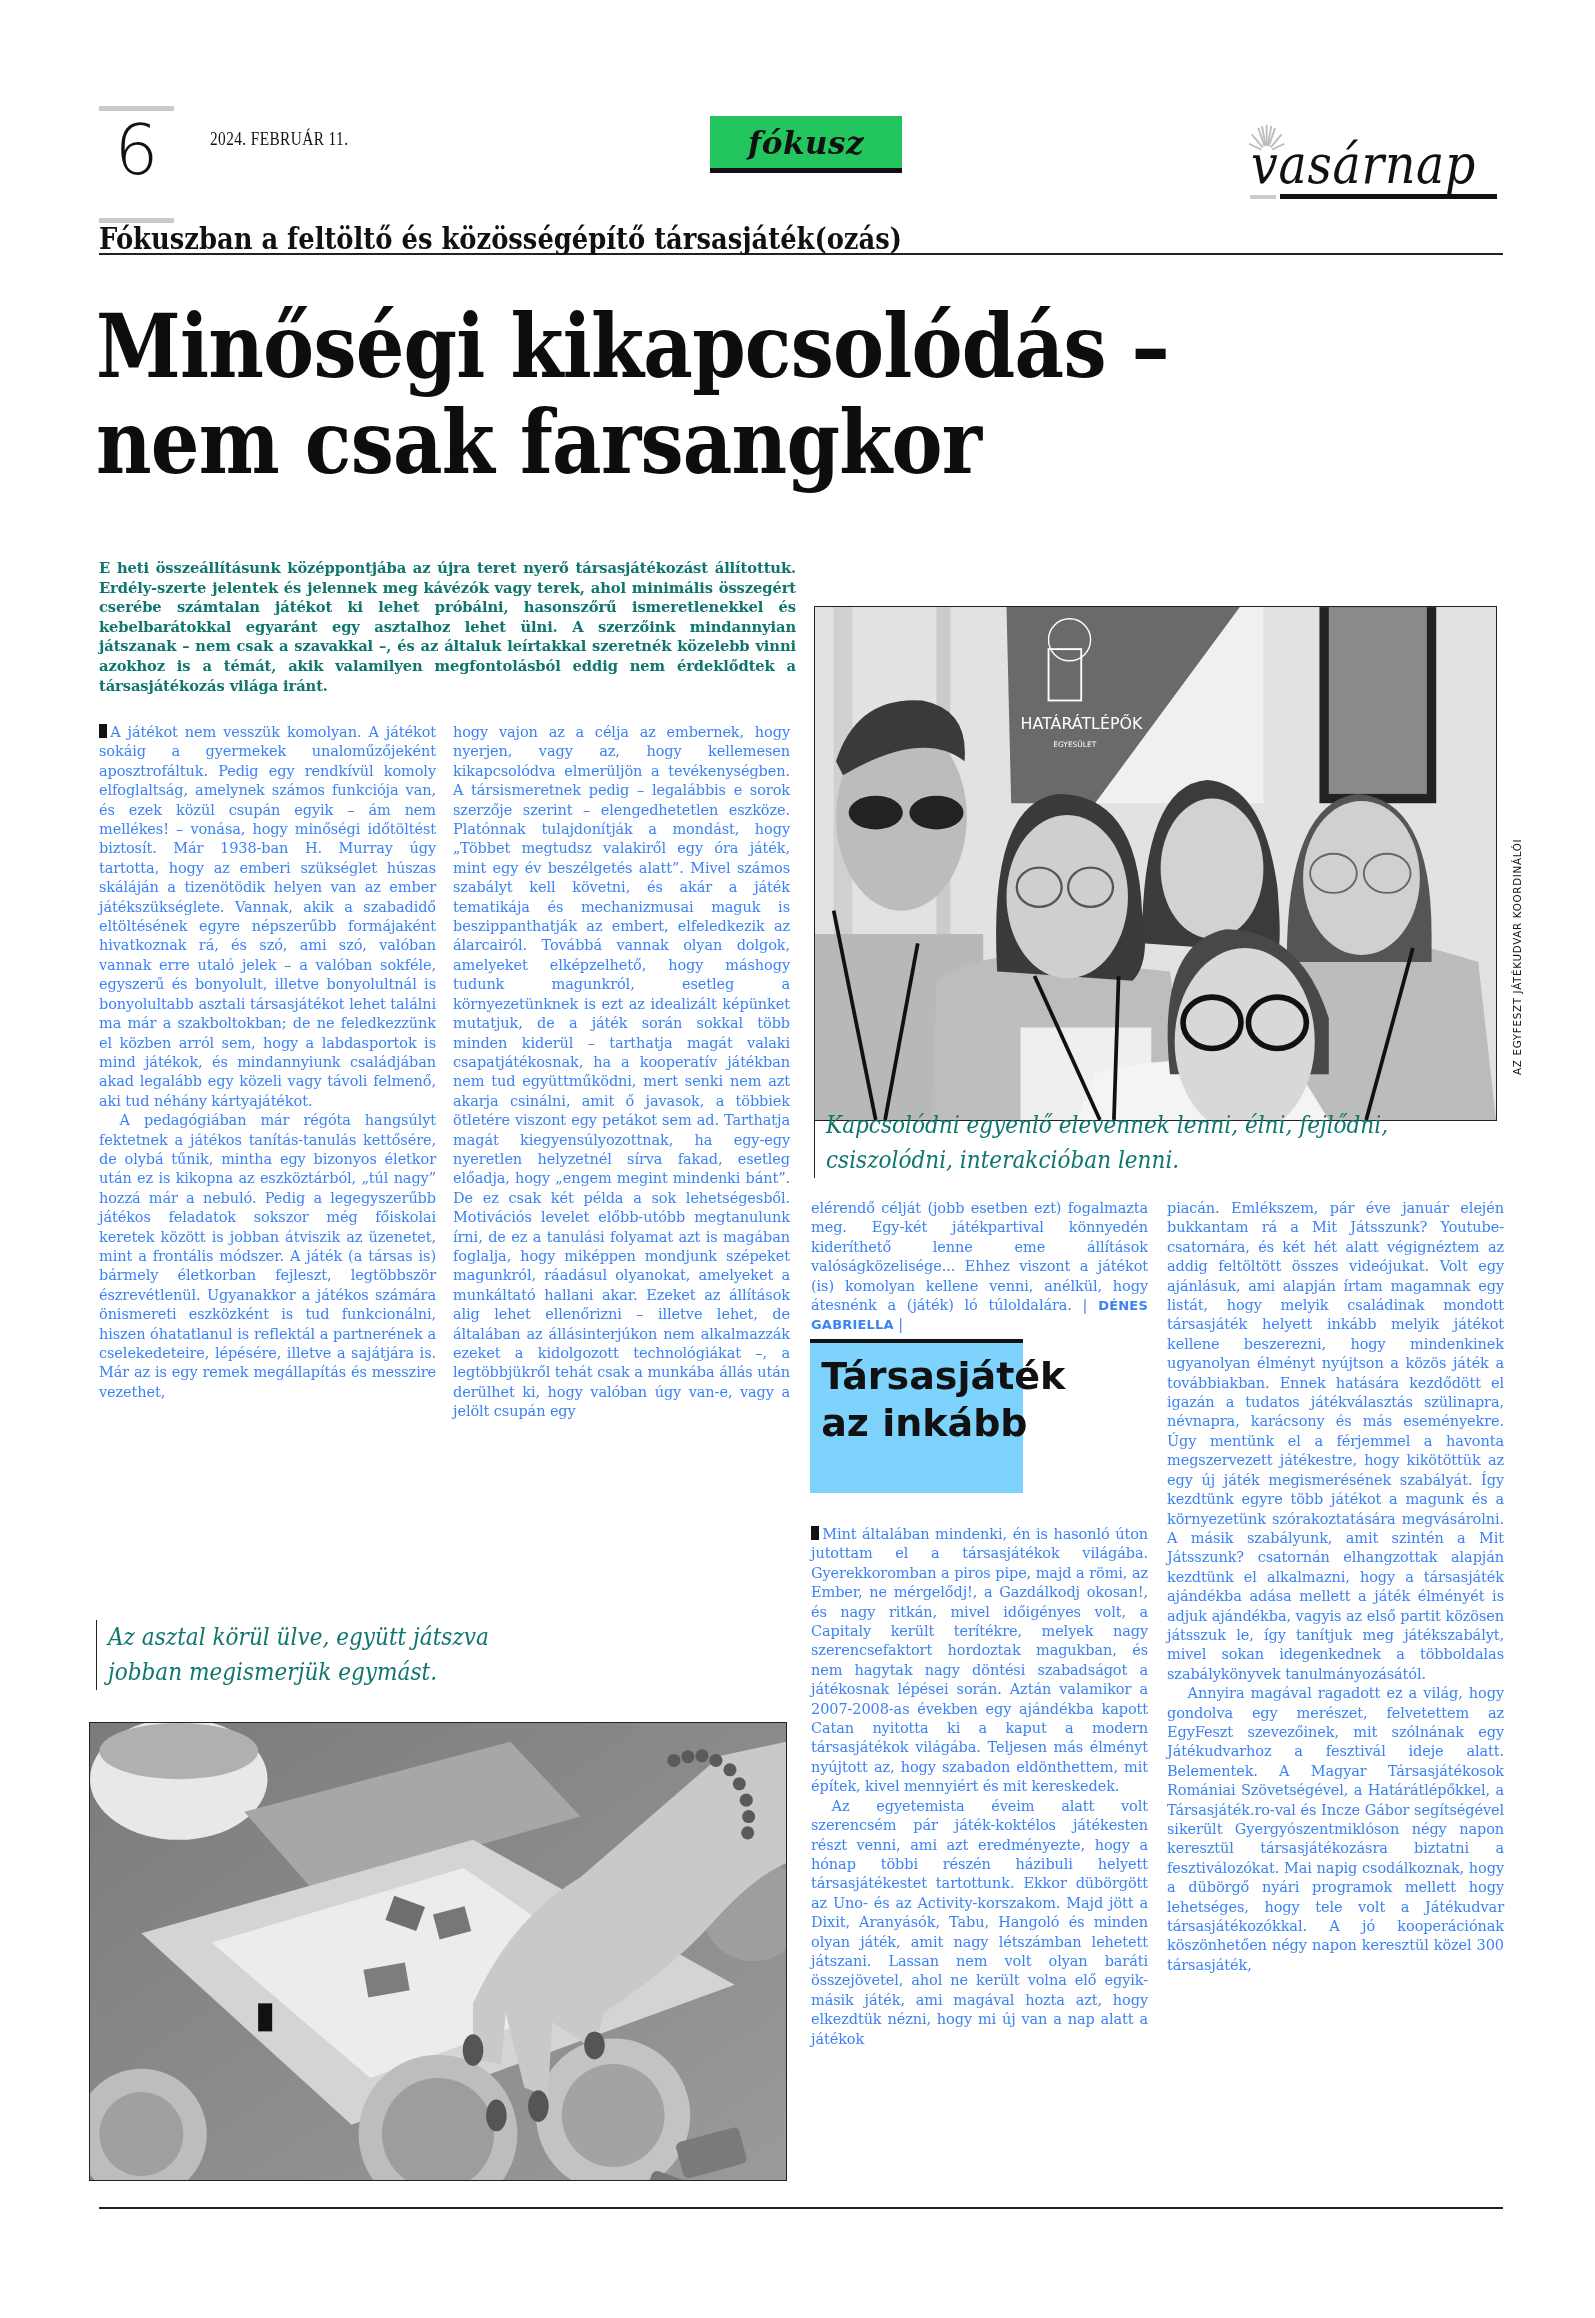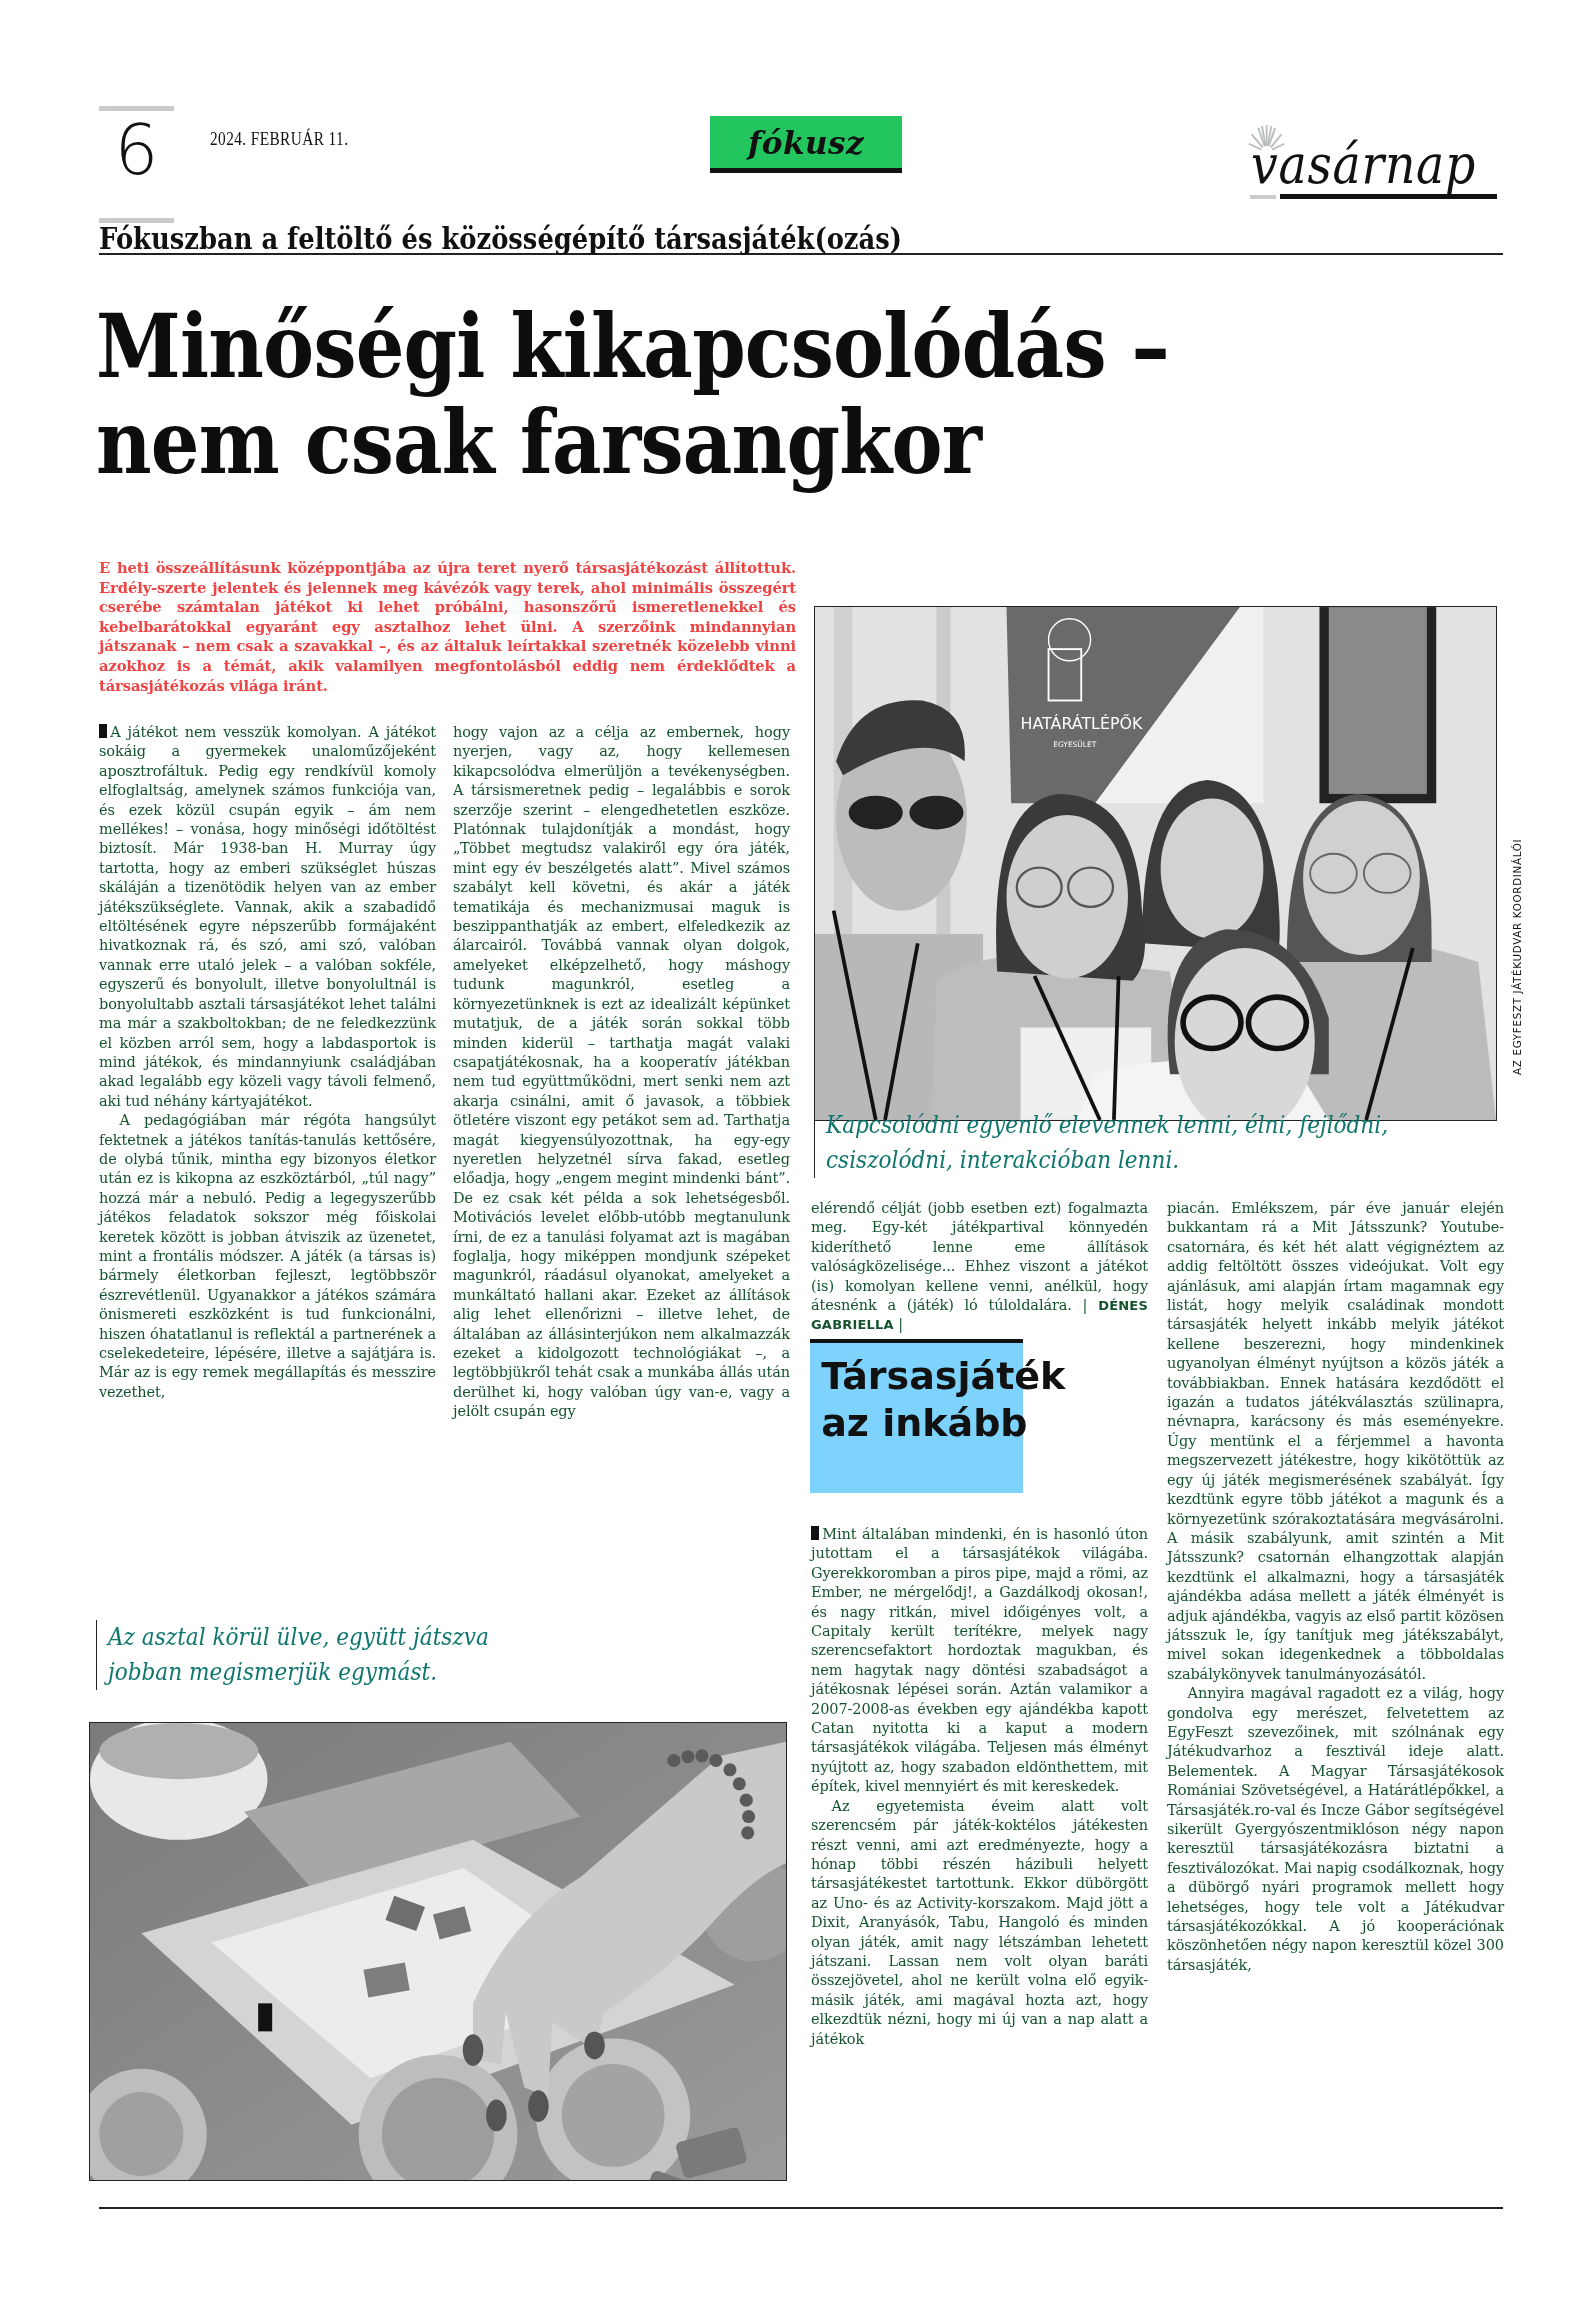--- a/index.html
+++ b/index.html
@@ -22,24 +22,24 @@
   .logo-line{position:absolute;left:37px;top:64px;width:217px;height:4.7px;background:#111;}
   .logo-sun{position:absolute;left:4.7px;top:-6.5px;width:42px;height:33px;}
   .hrule{position:absolute;left:99px;width:1404px;height:2.3px;background:#222;}
   
   .kicker{position:absolute;left:99px;top:220px;font-family:"DejaVu Serif", serif;font-weight:bold;
           font-size:30px;line-height:37px;color:#111;transform:scaleX(0.86);transform-origin:left;white-space:nowrap;}
   .headline{position:absolute;left:96px;top:299px;font-family:"DejaVu Serif", serif;font-weight:bold;
             font-size:87px;line-height:96px;color:#0d0d0d;transform:scaleX(0.88);transform-origin:left;white-space:nowrap;
             letter-spacing:-0.9px;}
   .lead{position:absolute;left:99px;top:558px;width:697px;font-family:"DejaVu Serif", serif;
-        font-weight:bold;font-size:14.7px;line-height:19.6px;text-align:justify;color:#ef4444;letter-spacing:-0.1px;}
+        font-weight:bold;font-size:14.7px;line-height:19.6px;text-align:justify;color:#0f766e;letter-spacing:-0.1px;}
   
   .col{position:absolute;font-family:"DejaVu Serif", serif;font-size:14.5px;line-height:19.4px;
-       text-align:justify;color:#14532d;hyphens:manual;letter-spacing:-0.1px;}
+       text-align:justify;color:#3b82f6;hyphens:manual;letter-spacing:-0.1px;}
   .col p{margin:0;}
   .col p.ind{text-indent:20.6px;}
   .sq{display:inline-block;width:7.5px;height:14px;background:#111;margin-right:3.7px;vertical-align:-1.4px;}
   .byline{font-family:"DejaVu Sans", sans-serif;font-weight:bold;font-size:13px;letter-spacing:0.2px;}
   
   .pull{position:absolute;border-left:1.4px solid #222;padding-left:11.2px;font-family:"DejaVu Serif", serif;
         font-style:italic;font-size:24px;line-height:35px;color:#0f766e;}
   .pull span{display:block;transform:scaleX(0.9);transform-origin:left;white-space:nowrap;}
   
   .photo{position:absolute;border:1.4px solid #222;overflow:hidden;}

